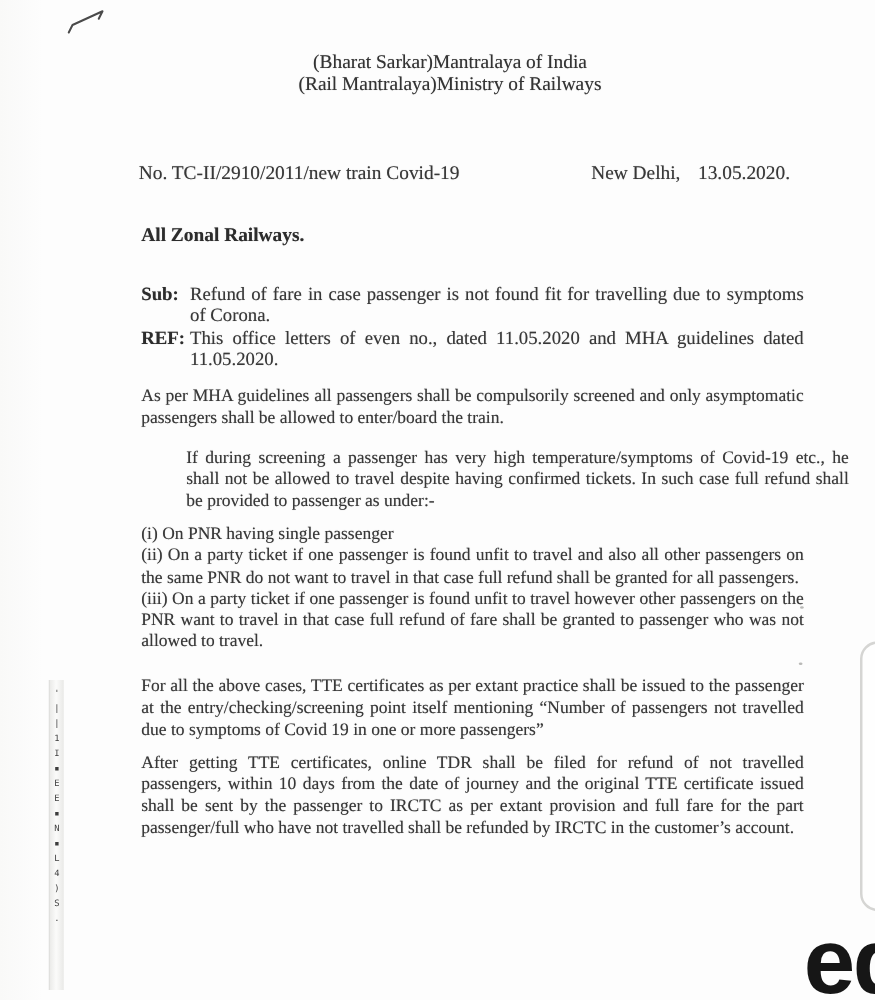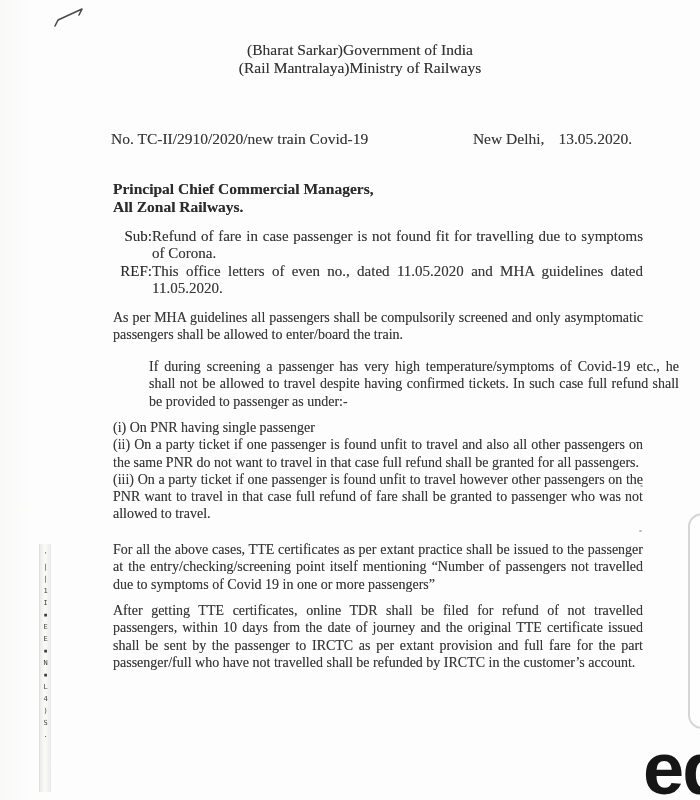--- a/index.html
+++ b/index.html
@@ -38,21 +38,21 @@
   .addressee {
     position: absolute; top: 180px; left: 113px;
     font-weight: bold; font-size: 15.5px; line-height: 18px; color: #2c2c2c;
   }
 
   
   .labeled {
     position: absolute; left: 113px; width: 530px;
     display: flex; font-size: 15px; line-height: 17.3px;
   }
-  .labeled .lbl { flex: 0 0 39px; font-weight: normal; color: #2c2c2c; text-align: right; }
+  .labeled .lbl { flex: 0 0 39px; font-weight: bold; color: #2c2c2c; }
   .labeled .txt { flex: 1; text-align: justify; }
   .row-sub { top: 228px; }
   .row-ref { top: 263px; }
 
   
   .para {
     position: absolute; left: 113px; width: 530px;
     text-align: justify; font-size: 14px; line-height: 17.3px;
   }
   .para p { margin: 0; text-align: justify; }
@@ -94,33 +94,32 @@
 </head>
 <body>
 
 <div class="page">
 
   <svg class="pen-mark" viewBox="0 0 36 26">
     <path d="M3,20 L6,14 L30,3 L27,9" fill="none" stroke="#4a4a4a" stroke-width="1.6" stroke-linecap="round" stroke-linejoin="round"></path>
   </svg>
 
   <div class="letterhead soft">
-    <div>(Bharat Sarkar)Government of India</div>
+    <div>(Bharat Sarkar)Mantralaya of India</div>
     <div>(Rail Mantralaya)Ministry of Railways</div>
   </div>
 
   <div class="refline soft">
-    <span>No. TC-II/2910/2020/new train Covid-19</span>
+    <span>No. TC-II/2910/2011/new train Covid-19</span>
     <span>
       <span class="place">New Delhi,</span><span>13.05.2020.</span>
     </span>
   </div>
 
   <div class="addressee soft">
-    <div>Principal Chief Commercial Managers,</div>
     <div>All Zonal Railways.</div>
   </div>
 
   <div class="labeled row-sub soft">
     <span class="lbl">Sub:</span>
     <span class="txt">Refund of fare in case passenger is not found fit for travelling due to symptoms of Corona.</span>
   </div>
 
   <div class="labeled row-ref soft">
     <span class="lbl">REF:</span>

